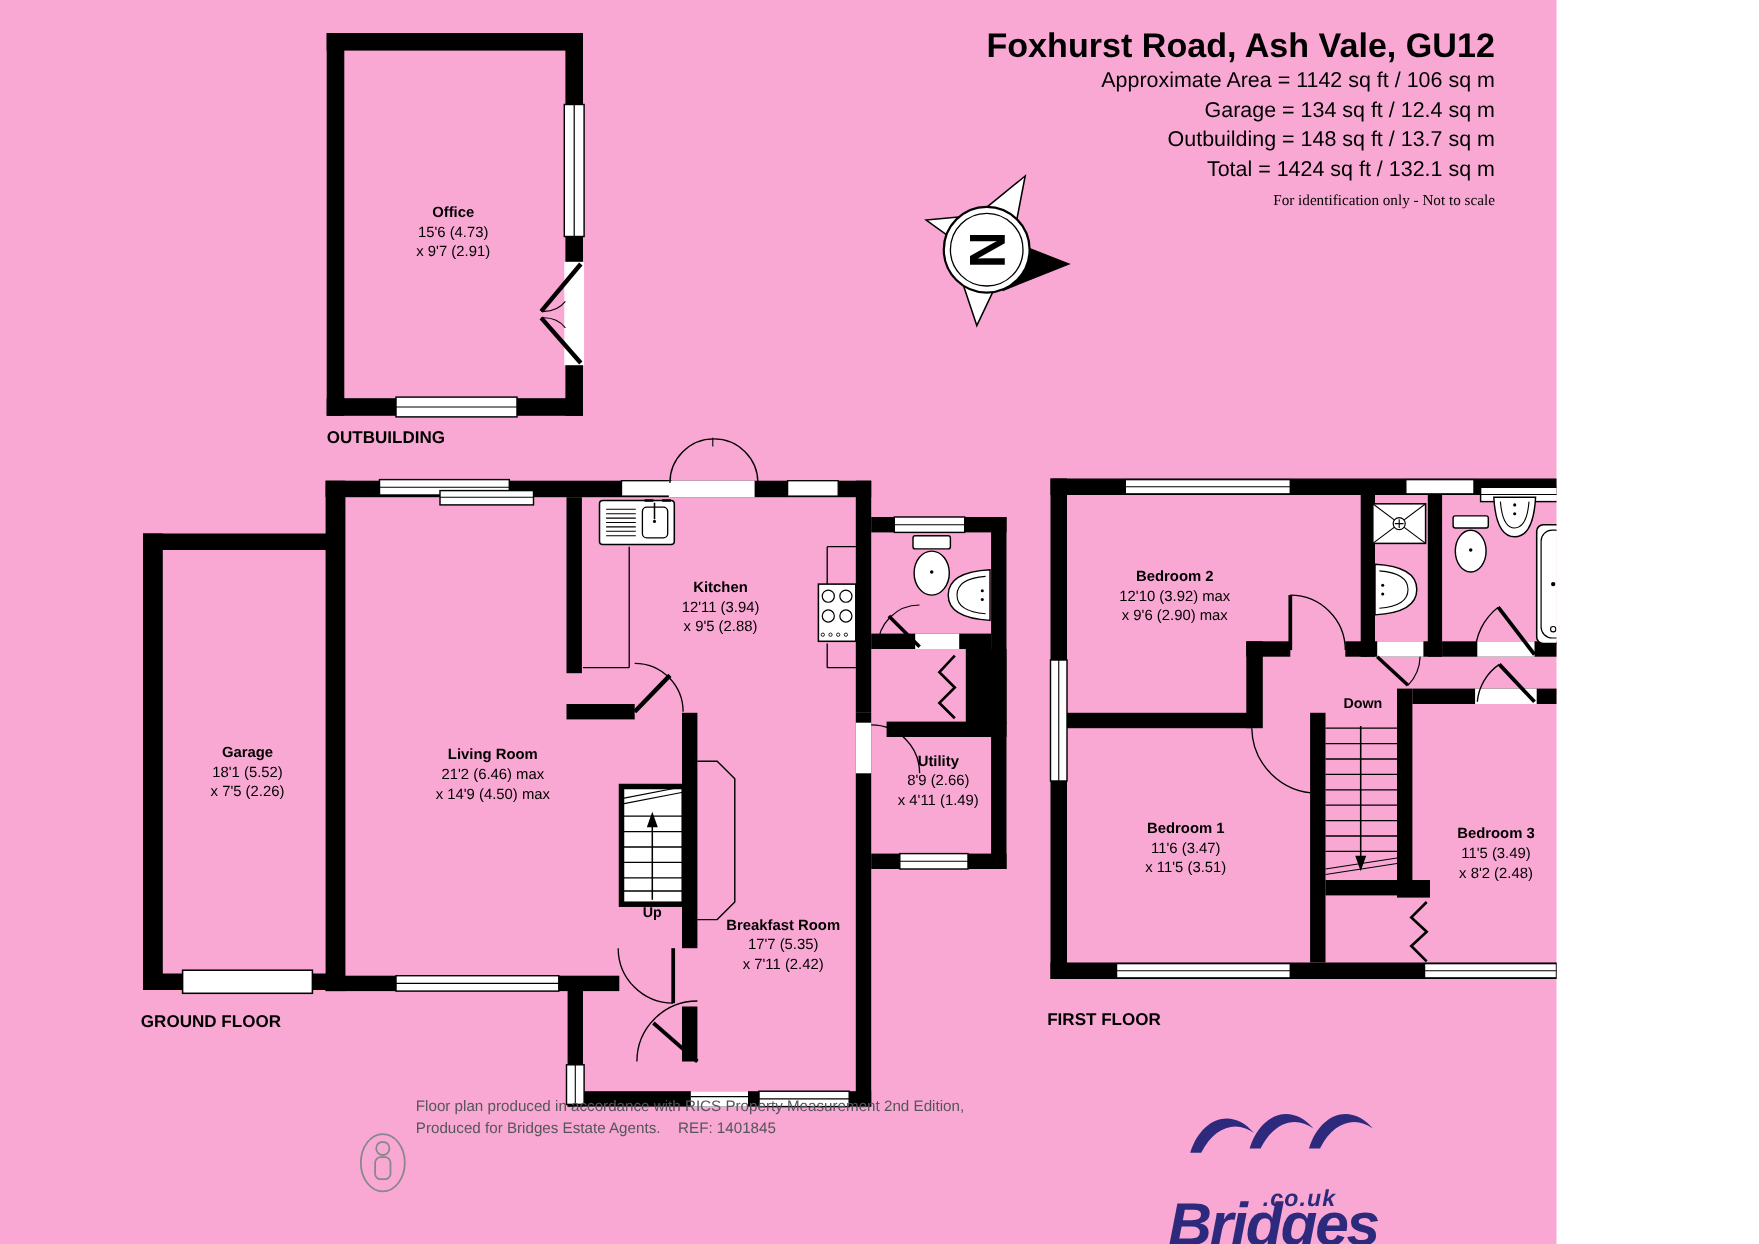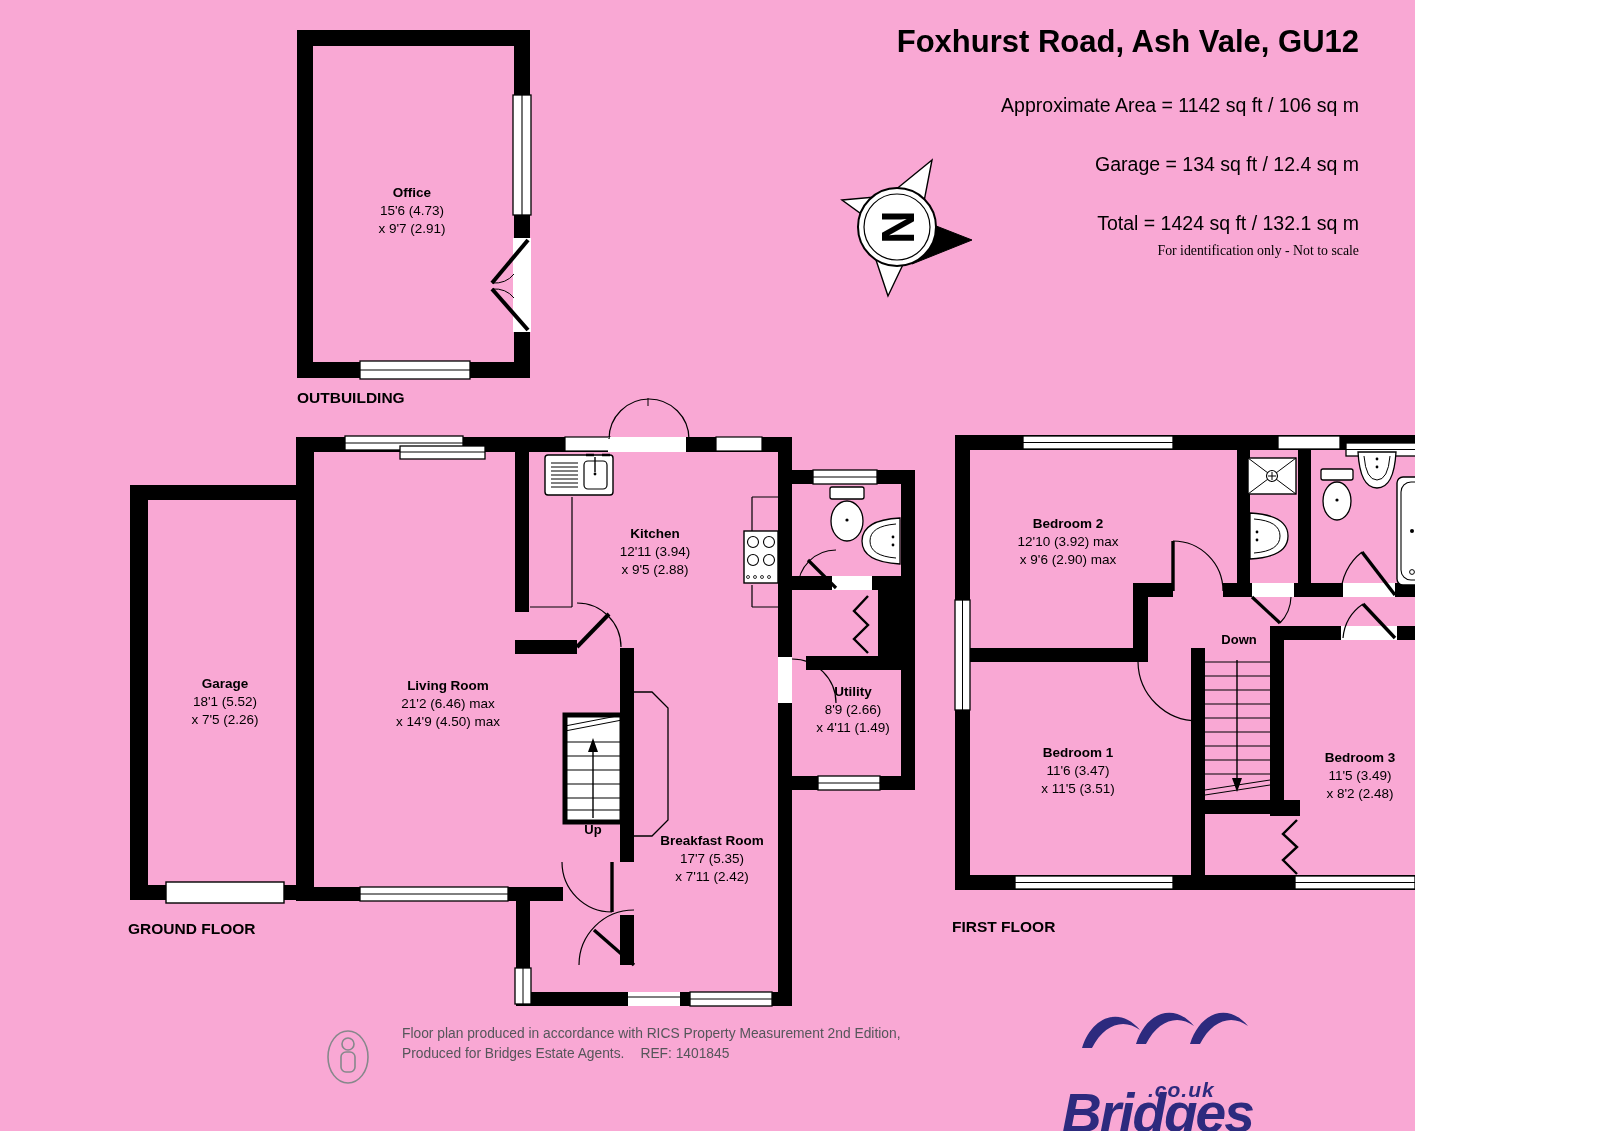--- a/index.html
+++ b/index.html
@@ -7,39 +7,40 @@
         font-family:"Liberation Sans",sans-serif;color:#000;}
   #plan-svg{position:absolute;left:0;top:0;width:1599px;height:1131px;}
   
   .rn{font:bold 13.5px "Liberation Sans",sans-serif;fill:#000;}
   .rd{font:13.5px "Liberation Sans",sans-serif;fill:#000;}
   .fl{font:bold 15.5px "Liberation Sans",sans-serif;fill:#000;}
   .st{font:bold 13px "Liberation Sans",sans-serif;fill:#000;}
   
   #header{position:absolute;top:24px;right:56px;text-align:right;}
   #header .title{font-size:31px;font-weight:bold;letter-spacing:0;}
-  #header .area-line{font-size:19.5px;line-height:27px;margin-top:32px;}
+  #header .area-line{font-size:19.5px;line-height:27px;}
   #header .note{font-size:13.8px;margin-top:6px;font-family:Liberation Serif, serif;}
   
-  #footer-text{position:absolute;left:378px;top:1024px;font-size:13.8px;line-height:20px;color:#55565a;margin-left:24px;}
+  #footer-text{position:absolute;left:378px;top:996px;font-size:13.8px;line-height:20px;color:#55565a;}
   #footer-text .gap{display:inline-block;width:16px;}
   .logo-text{position:absolute;left:1062px;top:1036px;color:#2d2a7e;
              font-style:italic;font-weight:bold;font-size:55px;letter-spacing:-2px;margin-top:45px;}
   .logo-sub{position:absolute;left:1148px;top:1078px;color:#2d2a7e;
             font-style:italic;font-weight:bold;font-size:21px;letter-spacing:1px;}
 </style>
 </head>
 <body>
 
 <div id="page">
 
   <div id="header">
     <div class="title">Foxhurst Road, Ash Vale, GU12</div>
     <div class="area-line">Approximate Area = 1142 sq ft / 106 sq m</div>
     <div class="area-line">Garage = 134 sq ft / 12.4 sq m</div>
+    <div class="area-line">Outbuilding = 148 sq ft / 13.7 sq m</div>
     <div class="area-line">Total = 1424 sq ft / 132.1 sq m</div>
     <div class="note">For identification only - Not to scale</div>
   </div>
 
   <svg id="plan-svg" viewBox="0 0 1599 1131" xmlns="http://www.w3.org/2000/svg">
 
     <g>
       <rect x="297" y="30" width="233" height="16" fill="#000"></rect>
       <rect x="297" y="362" width="233" height="16" fill="#000"></rect>
       <rect x="297" y="30" width="16" height="348" fill="#000"></rect>

